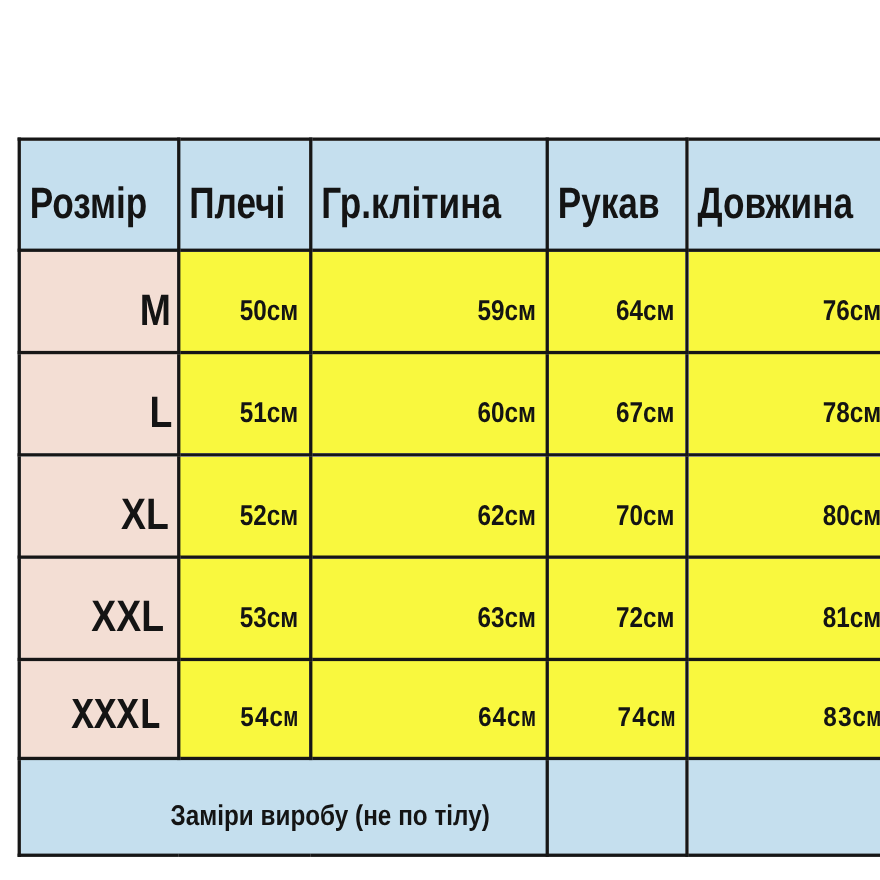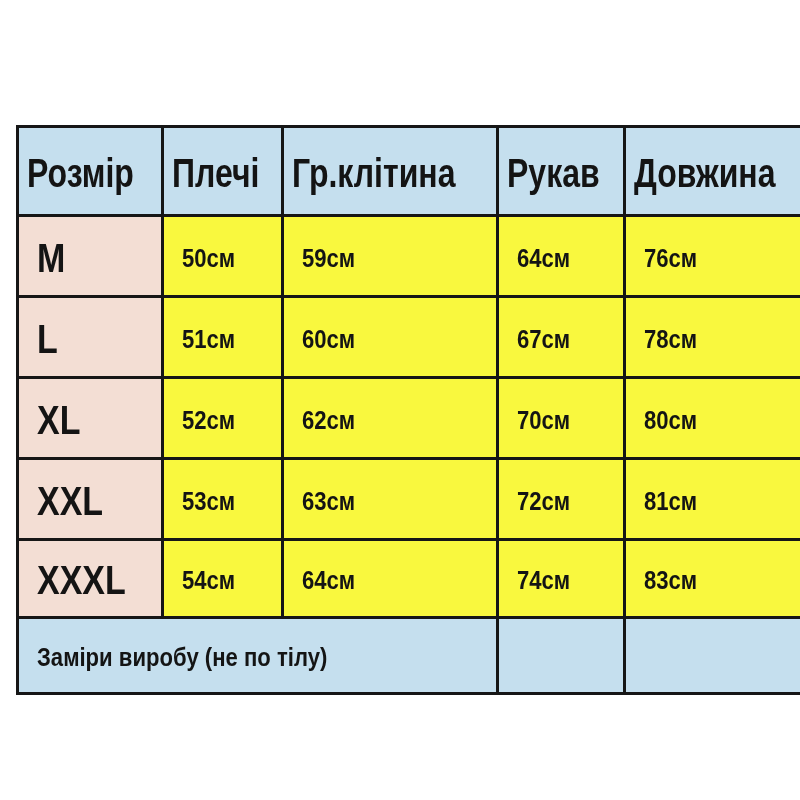--- a/index.html
+++ b/index.html
@@ -10,38 +10,38 @@
   }
   .canvas{
     position:relative;width:800px;height:800px;background:#ffffff;overflow:hidden;
   }
   table.size-table{
     position:absolute;left:16px;top:125px;
     border-collapse:collapse;table-layout:fixed;
   }
   .size-table th,.size-table td{
     border:3px solid var(--border,#161616);
-    vertical-align:middle;text-align:left;
-    padding:4px 0 0 18px;
+    vertical-align:middle;text-align:right;
+    padding:16px 0 0 18px;
     font-weight:bold;color:var(--text,#141414);
     white-space:nowrap;overflow:hidden;
   }
   .size-table th{
     background:var(--header_bg,#c5dfee);
     font-size:40px;height:82px;padding-left:8px;
   }
   .size-table td.size-col{
     background:var(--size_col_bg,#f3ded4);
     font-size:40px;height:74px;
   }
   .size-table td.val-col{
     background:var(--cell_bg,#f9f83e);
     font-size:26px;height:74px;
   }
-  .size-table tr.xxxl-row td{height:71px;}
+  .size-table tr.xxxl-row td{height:71px;font-family:Liberation Mono, monospace;}
   .size-table td.footer-note{
     background:var(--footer_bg,#c5dfee);
     font-size:26px;height:69px;
   }
   .size-table td.footer-empty{
     background:var(--footer_bg,#c5dfee);height:69px;
   }
   
   .tx{display:inline-block;transform:scaleX(0.85);transform-origin:left center;}
   .tx-hdr{display:inline-block;transform:scaleX(0.80);transform-origin:left center;}

